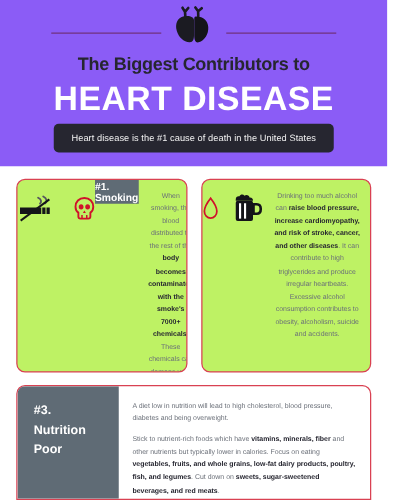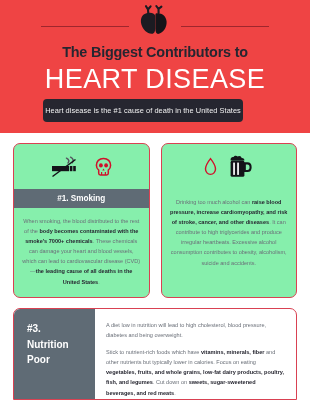--- a/index.html
+++ b/index.html
@@ -6,54 +6,54 @@
   body{
     width:310px;height:400px;overflow:hidden;
     background:#ffffff;
     font-family:"Liberation Sans", sans-serif;
   }
   #page{position:relative;width:310px;height:400px;overflow:hidden;background:#fff;}
 
   
   .hero{
     position:absolute;left:0;top:0;width:310px;height:133px;
-    background:#ef4444;
+    background:#8b5cf6;
   }
   .hero-rule-wrap{
     position:absolute;left:0;top:25px;width:310px;height:2px;
     display:flex;align-items:center;justify-content:center;gap:52px;
   }
   .hero-rule{width:88px;height:1px;background:#5d0f1b;opacity:.55;}
   .heart-icon{
     position:absolute;left:50%;top:4px;transform:translateX(-50%);
     width:40px;height:34px;
   }
   .hero-sub{
     position:absolute;left:0;top:44px;width:310px;text-align:center;
     font-size:14.4px;font-weight:bold;color:#262630;letter-spacing:-.2px;
   }
   .hero-title{
     position:absolute;left:0;top:64px;width:310px;text-align:center;
-    font-size:27px;font-weight:normal;color:#ffffff;letter-spacing:.4px;
+    font-size:27px;font-weight:bold;color:#ffffff;letter-spacing:.4px;
   }
   .hero-banner{
-    position:absolute;left:43px;top:99px;width:200px;height:23px;
+    position:absolute;left:43px;top:99px;width:224px;height:23px;
     background:#262630;border-radius:4px;
     display:flex;align-items:center;justify-content:center;
   }
   .hero-banner span{font-size:7.4px;color:#f2f2f2;letter-spacing:.05px;}
 
   
   .cards-top{
     position:absolute;left:0;top:133px;width:310px;height:165px;
     display:flex;gap:11px;padding:10px 13px 0 13px;box-sizing:border-box;
   }
   .card{
-    flex:1;background:#86efac;border:1px solid #d94152;border-radius:7px;
-    overflow:hidden;display:flex;flex-direction:column;
+    flex:1;background:#bef264;border:1px solid #d94152;border-radius:7px;
+    overflow:hidden;display:flex;flex-direction:row;
   }
   .card-icons{
     height:45px;display:flex;align-items:center;justify-content:center;gap:9px;
   }
   .card-head{
     background:#5f6b75;height:19px;display:flex;align-items:center;justify-content:center;
   }
   .card-head span{font-size:8.2px;font-weight:bold;color:#ffffff;}
   .card-body{
     flex:1;padding:8px 8px 6px 8px;text-align:center;

